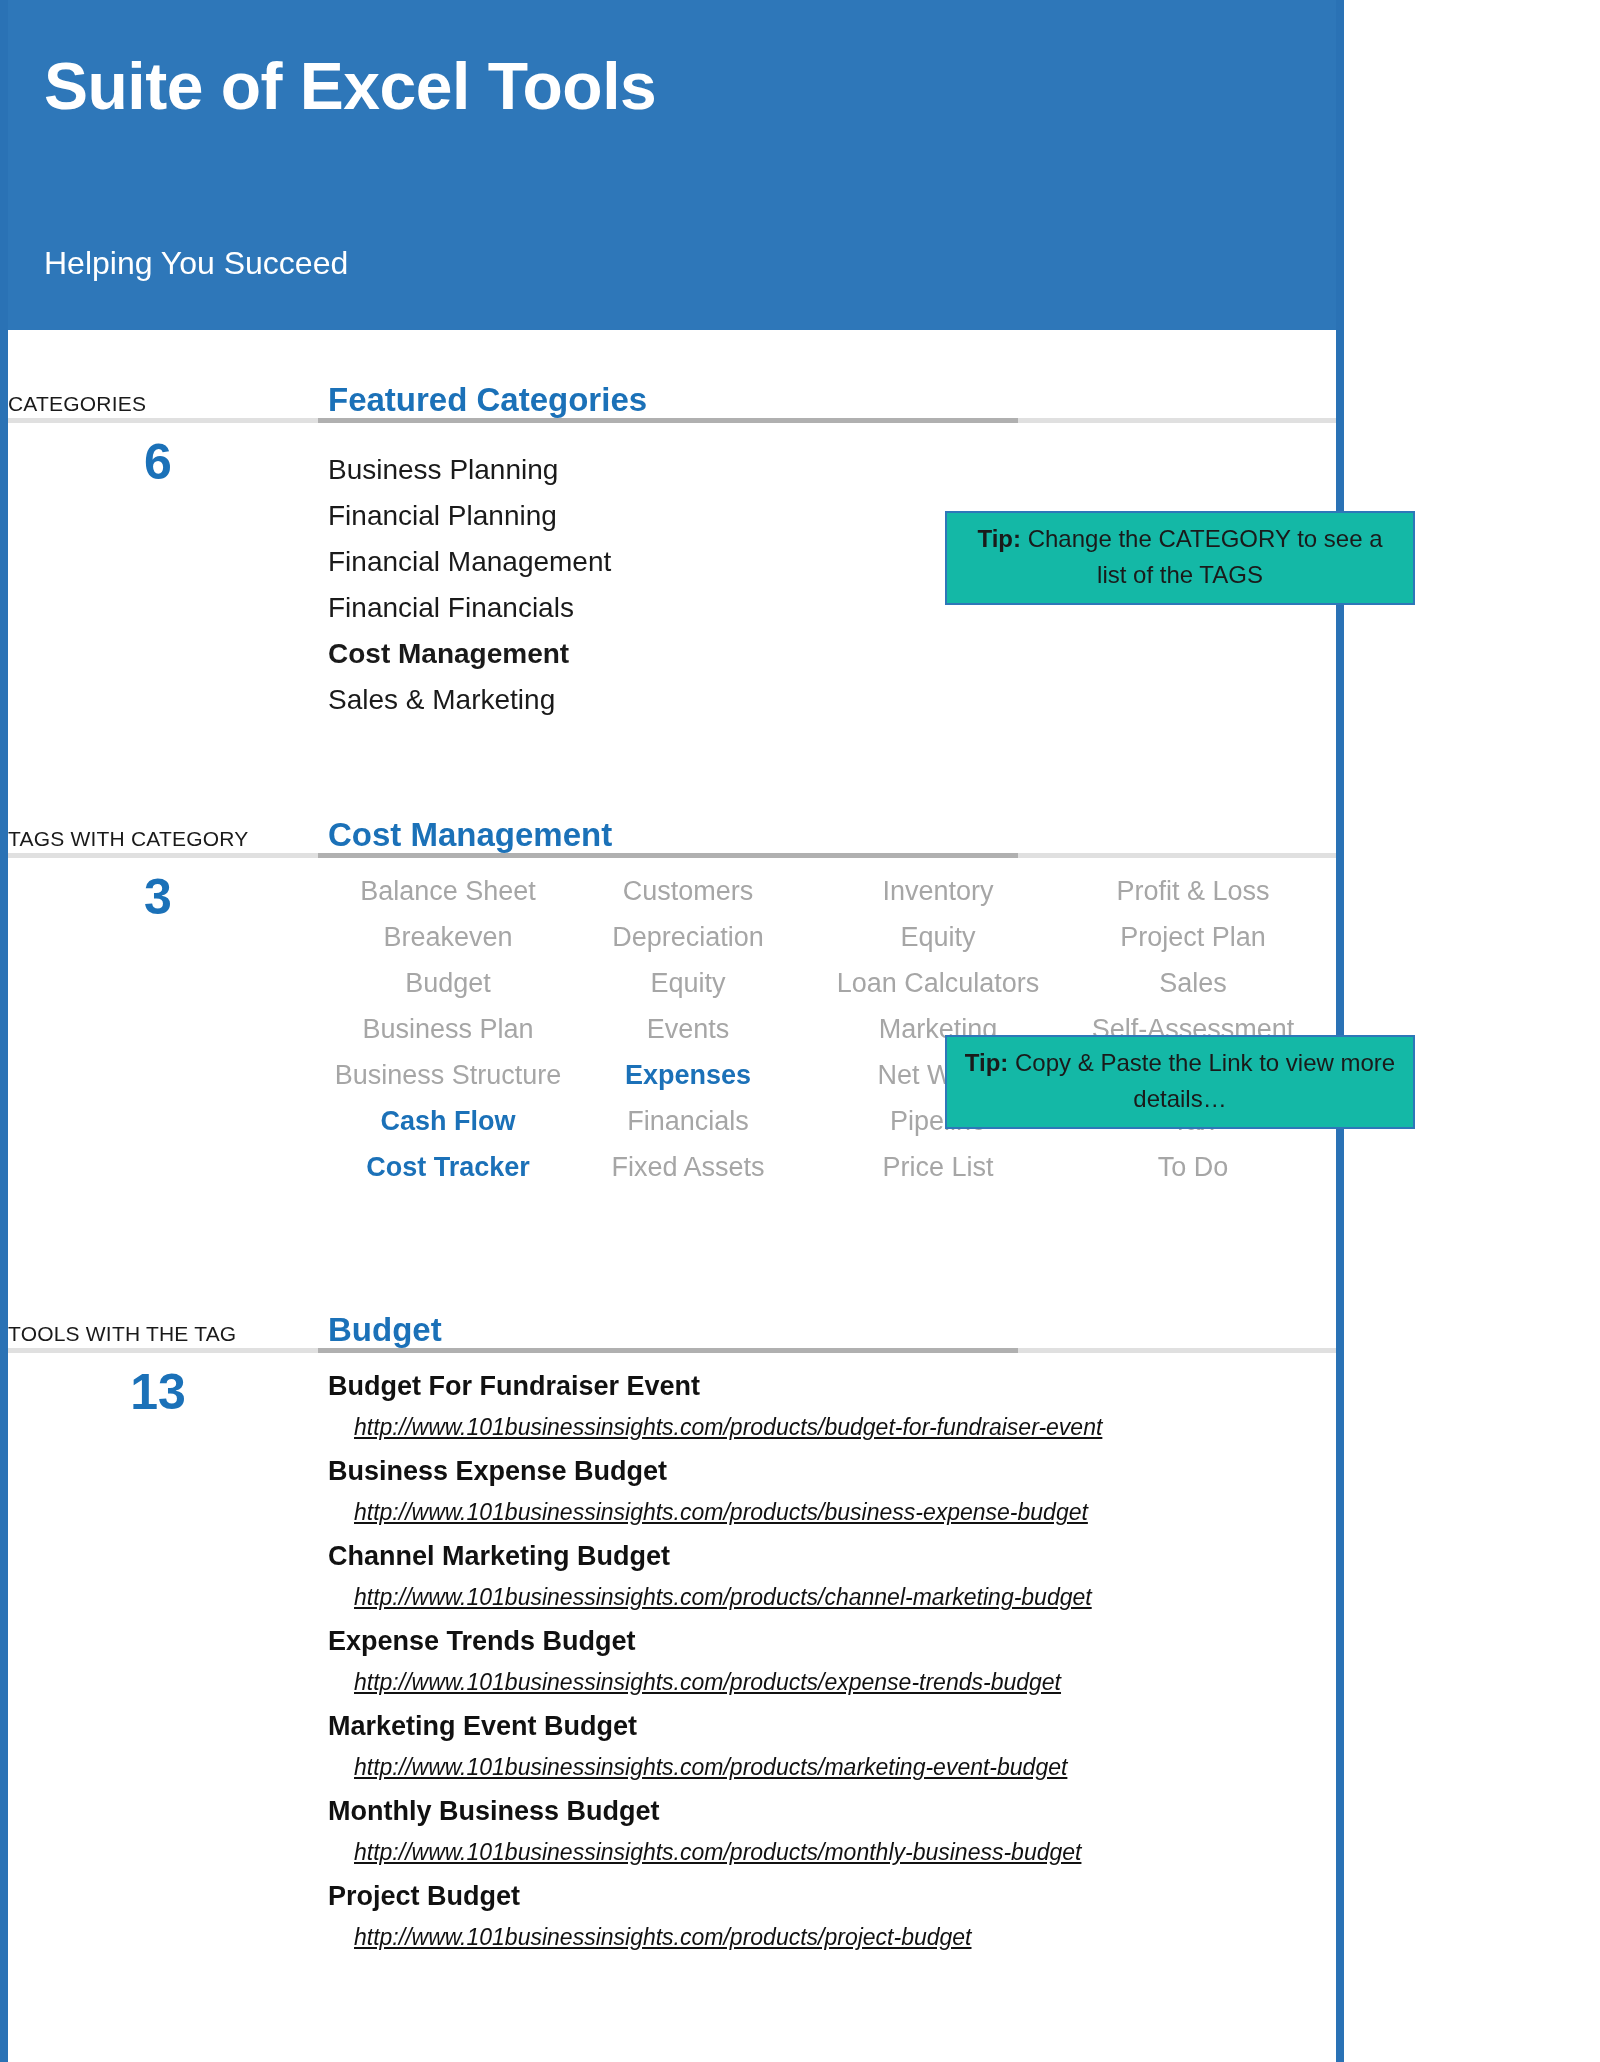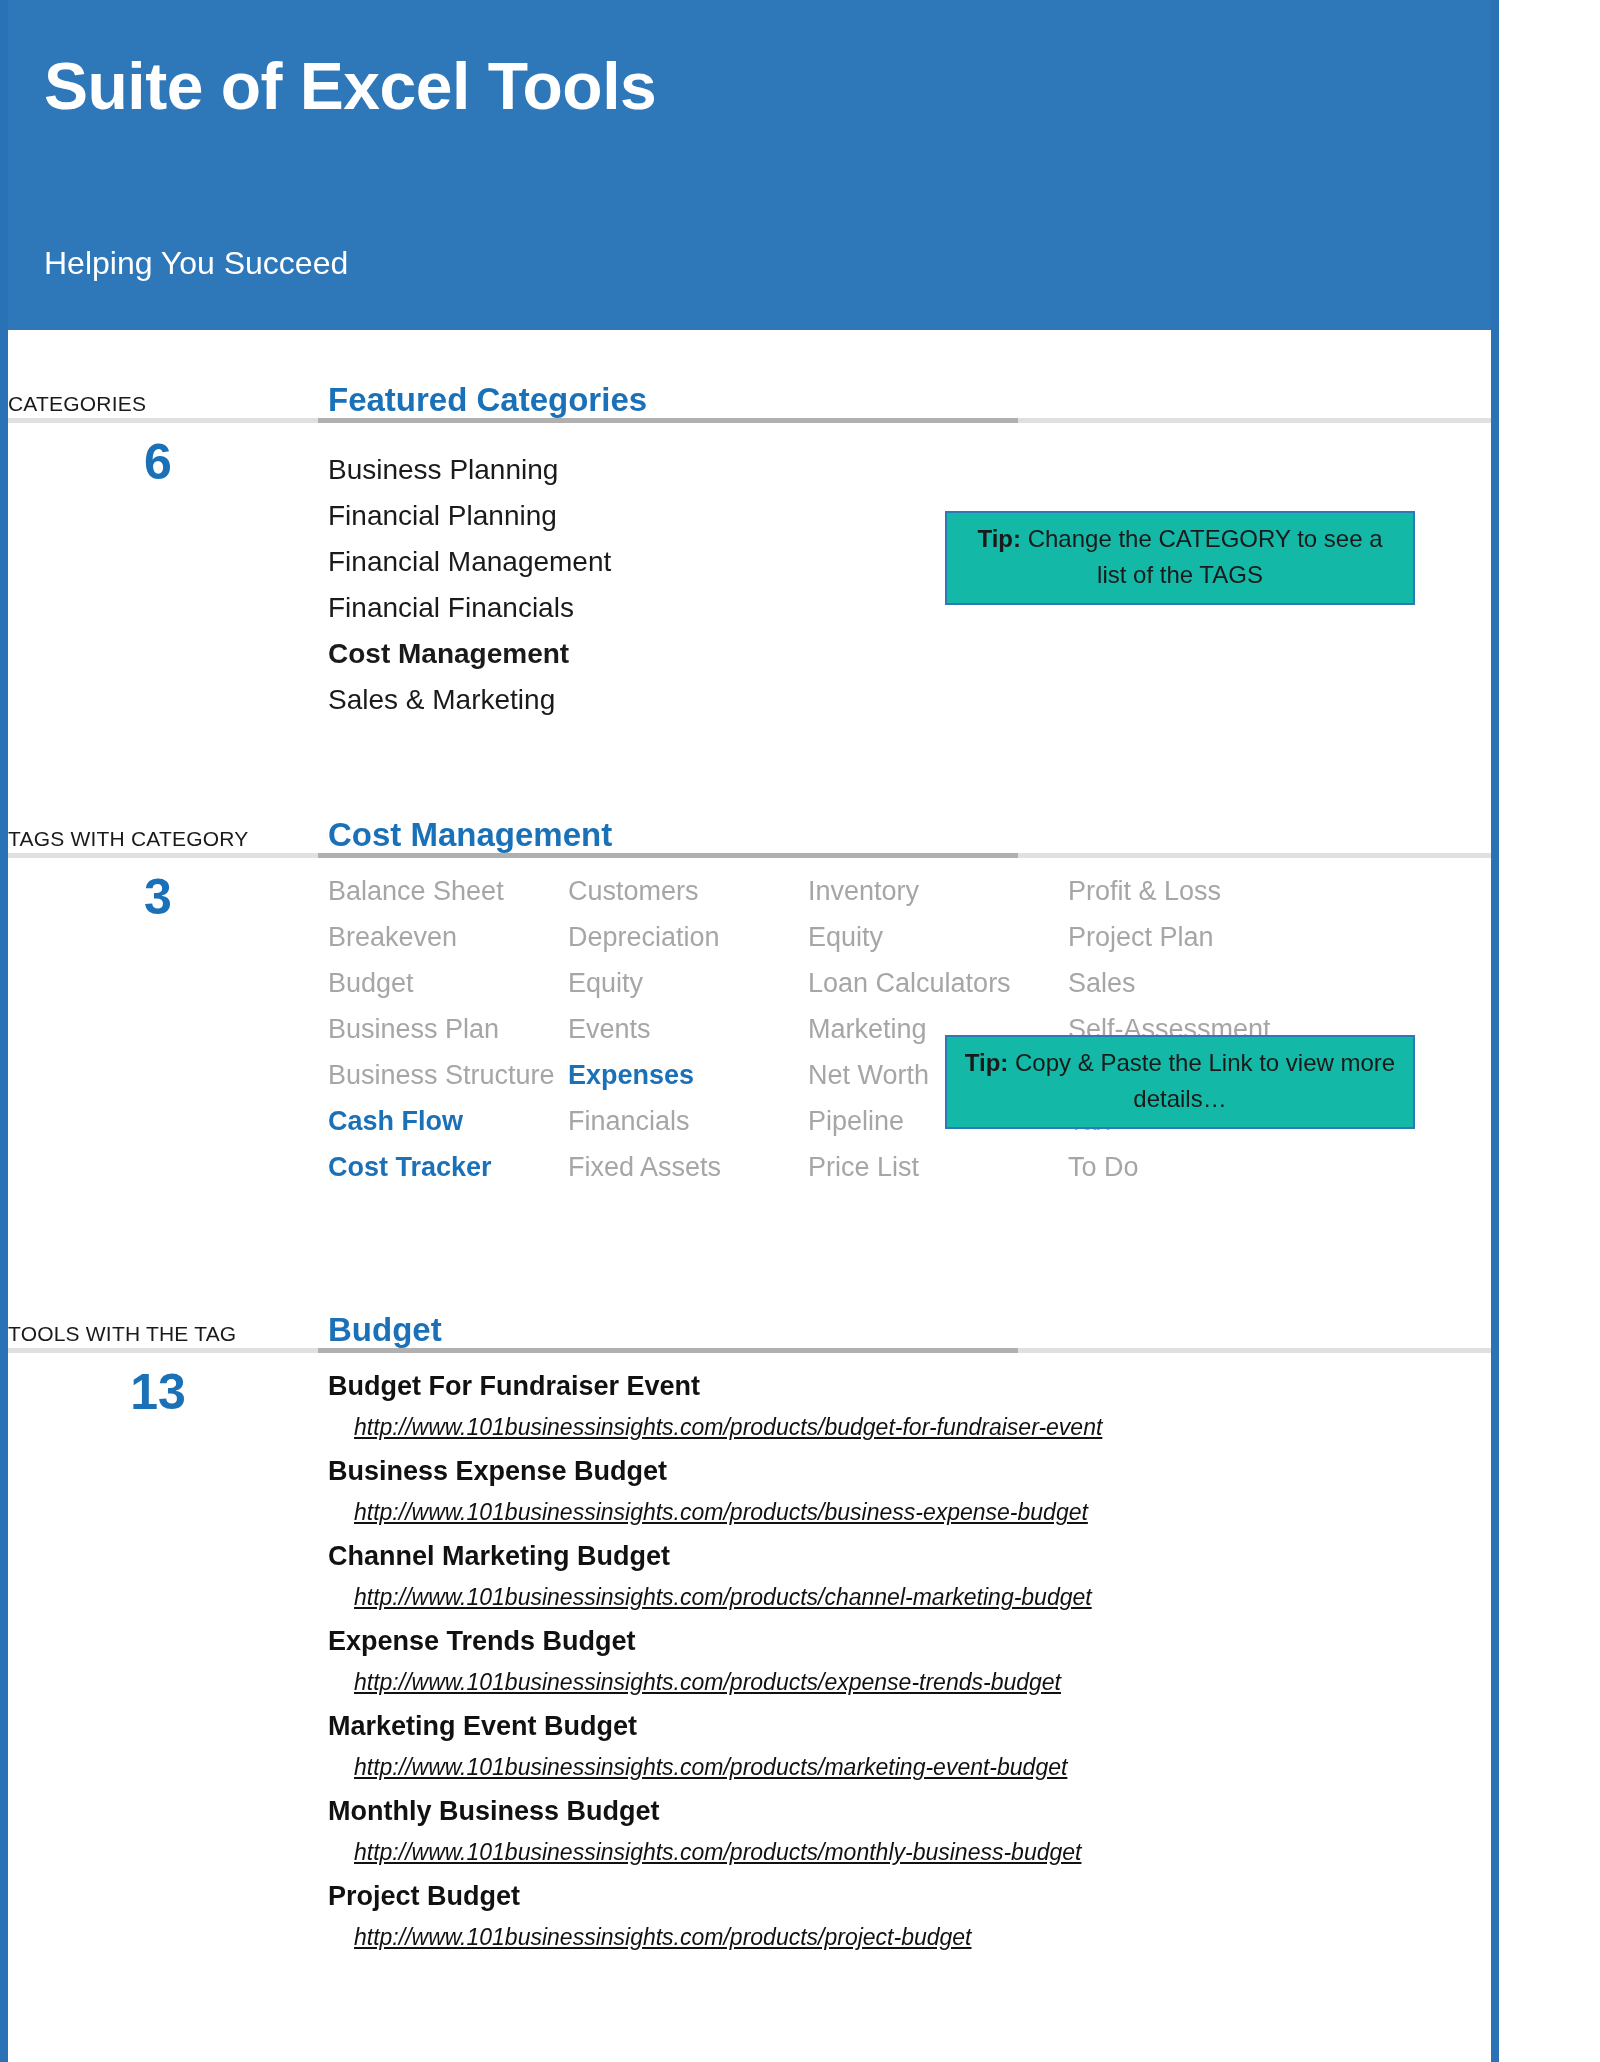--- a/index.html
+++ b/index.html
@@ -9,21 +9,21 @@
   }
   body {
     font-family: "Liberation Sans", sans-serif;
     width: 1600px;
     height: 2062px;
     overflow: hidden;
   }
 
   .page {
     position: relative;
-    width: 1499px;
+    width: 1344px;
     height: 2062px;
     box-sizing: border-box;
     border-left: 8px solid #2a72b5;
     border-right: 8px solid #2a72b5;
     background: #ffffff;
   }
 
   
   .banner {
     position: relative;
@@ -155,20 +155,21 @@
     top: 177px;
     width: 470px;
   }
 
   
   .tag-grid {
     padding-top: 10px;
     display: grid;
     grid-template-columns: 240px 240px 260px 250px;
     column-gap: 0;
+    text-align: center;
   }
   .tag-item {
     font-size: 27px;
     color: #a6a6a6;
     line-height: 46px;
     white-space: nowrap;
   }
   .tag-item.active {
     color: #1b71b8;
     font-weight: bold;

